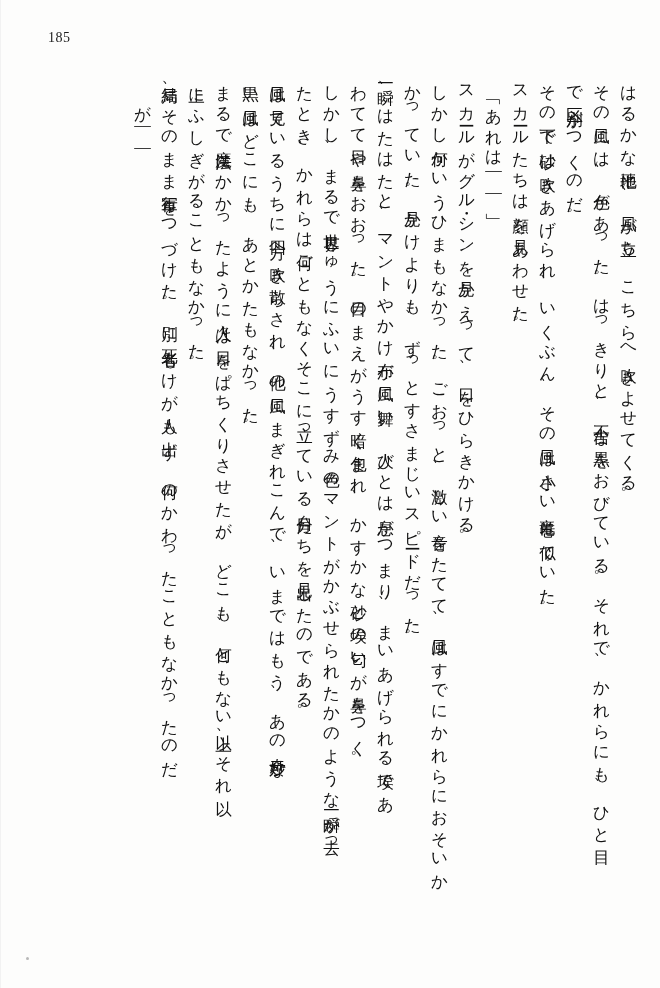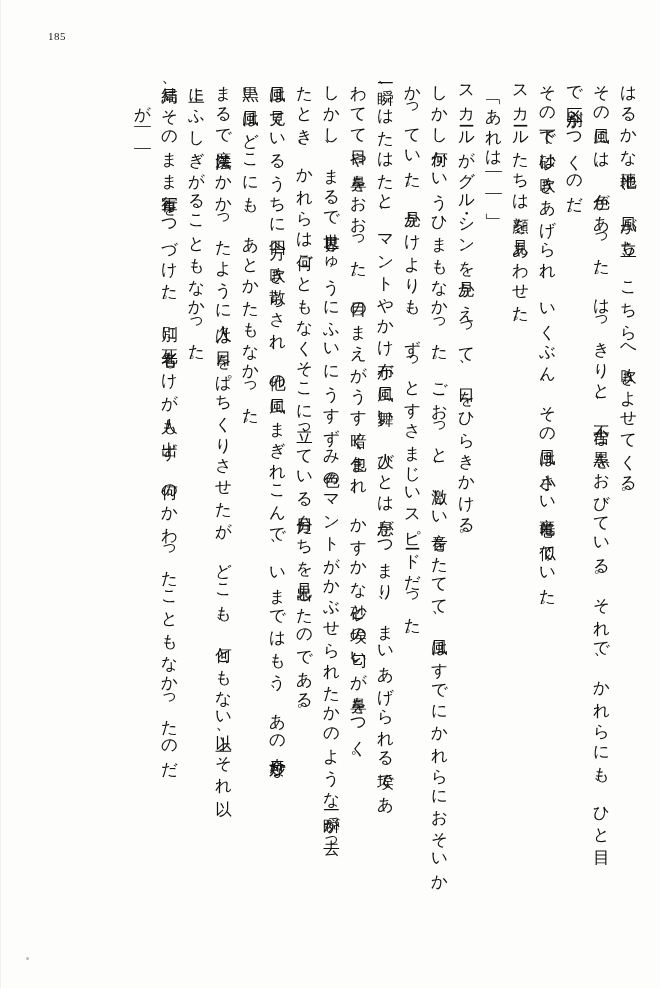--- a/index.html
+++ b/index.html
@@ -23,21 +23,21 @@
     width: 660px;
     height: 988px;
     background: #fdfdfc;
   }
 
   
   #page-number {
     position: absolute;
     left: 48px;
     top: 30px;
-    font-size: 11px;
+    font-size: 14px;
     letter-spacing: 0.5px;
     color: #1a1a1a;
     font-family: "Liberation Serif", "DejaVu Serif", serif;
   }
 
   
   #text-block {
     position: absolute;
     top: 74px;
     left: 40px;

